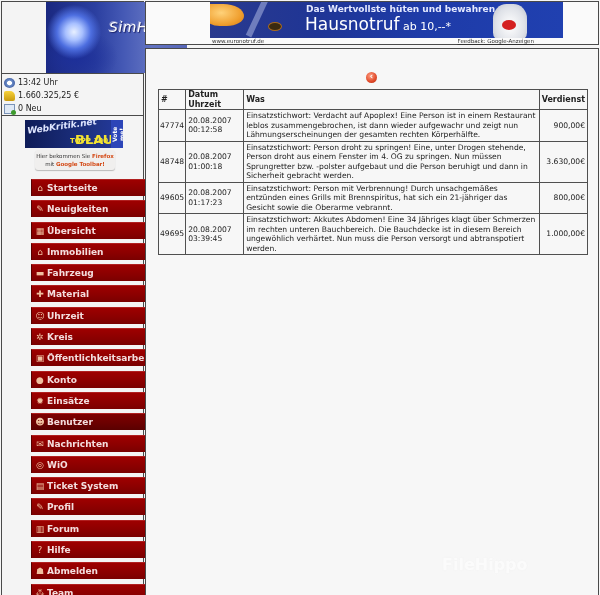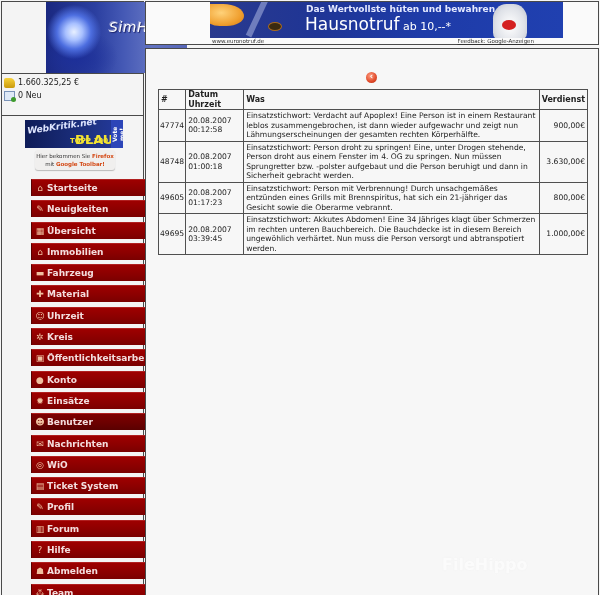--- a/index.html
+++ b/index.html
@@ -79,20 +79,24 @@
 
 <div id="page">
 
   <div id="sidebar">
     <div id="logo">
       <span id="logo-text">SimHiorg</span>
     </div>
 
     <div id="status">
       <div class="status-row">
+        <span class="ico ico-clock"></span>
+        <span>13:42 Uhr</span>
+      </div>
+      <div class="status-row">
         <span class="ico ico-money"></span>
         <span>1.660.325,25 €</span>
       </div>
       <div class="status-row">
         <span class="ico ico-mail"></span>
         <span>0 Neu</span>
       </div>
     </div>
 
     <div id="banners">

